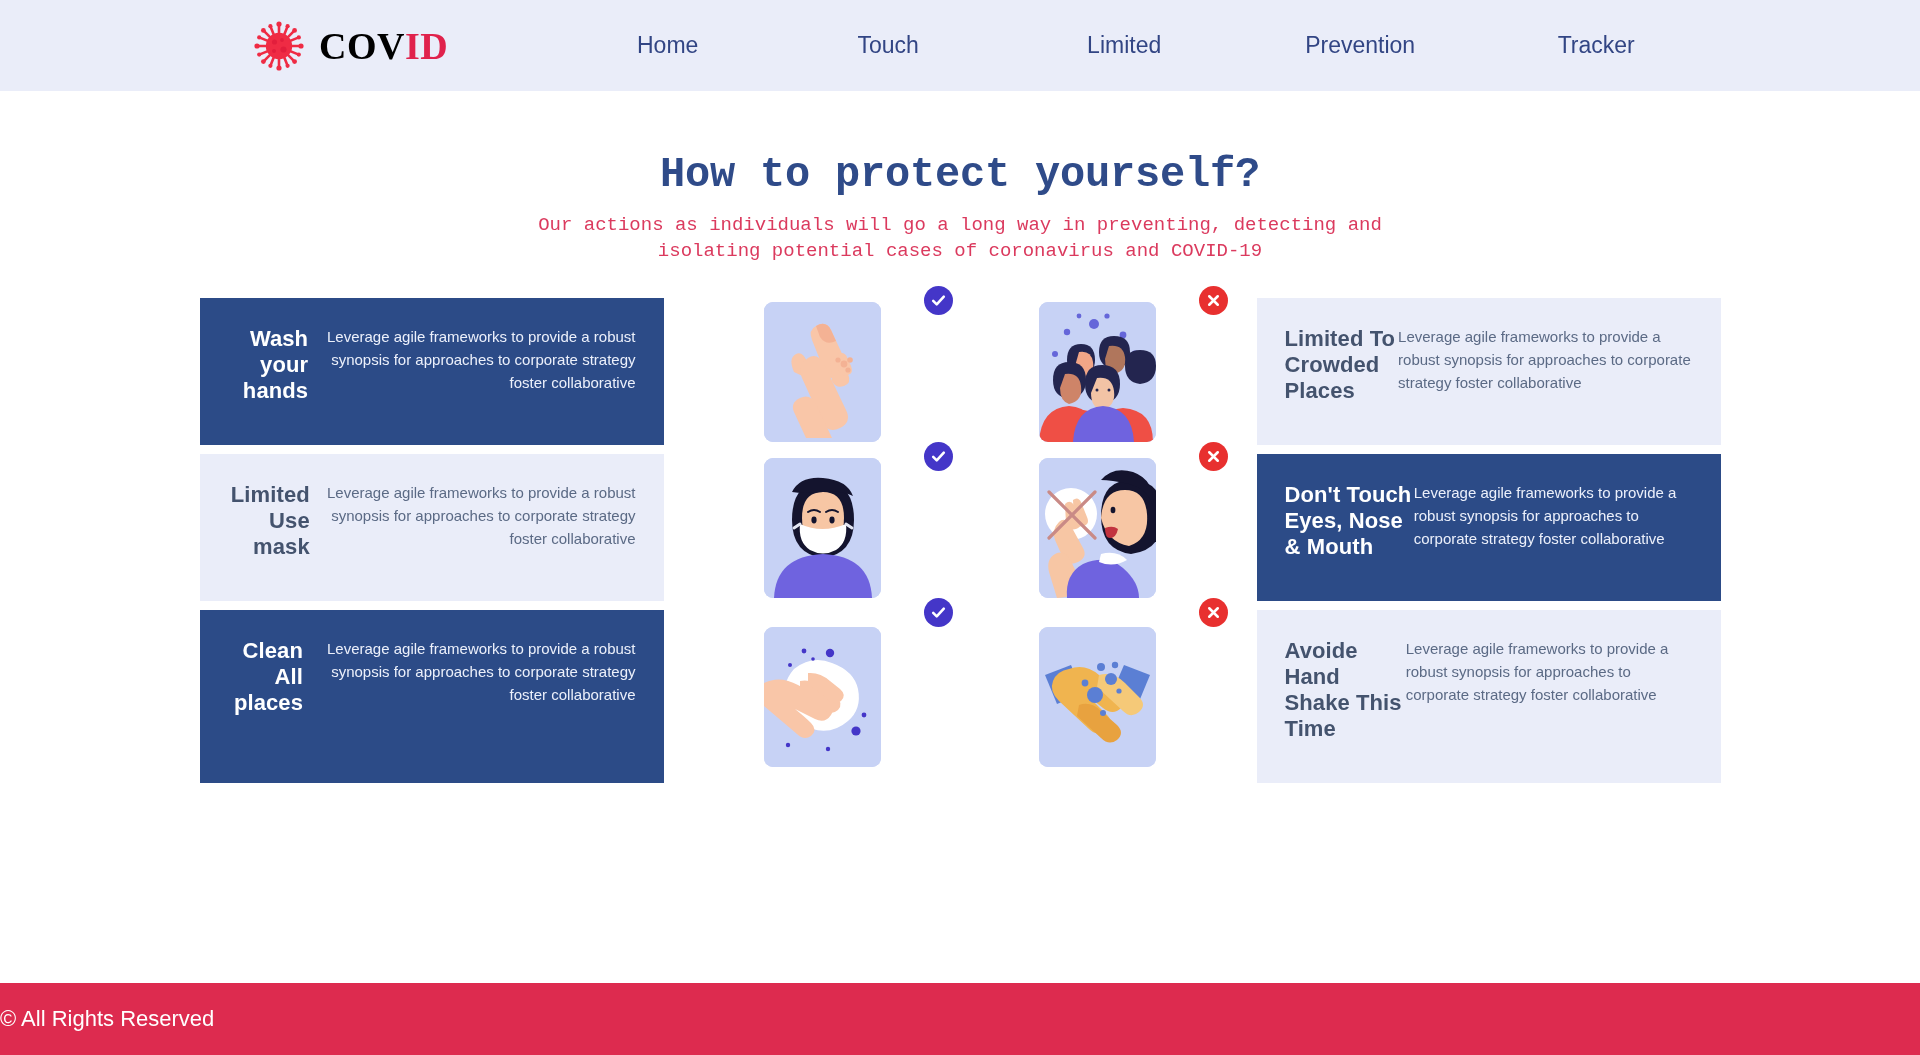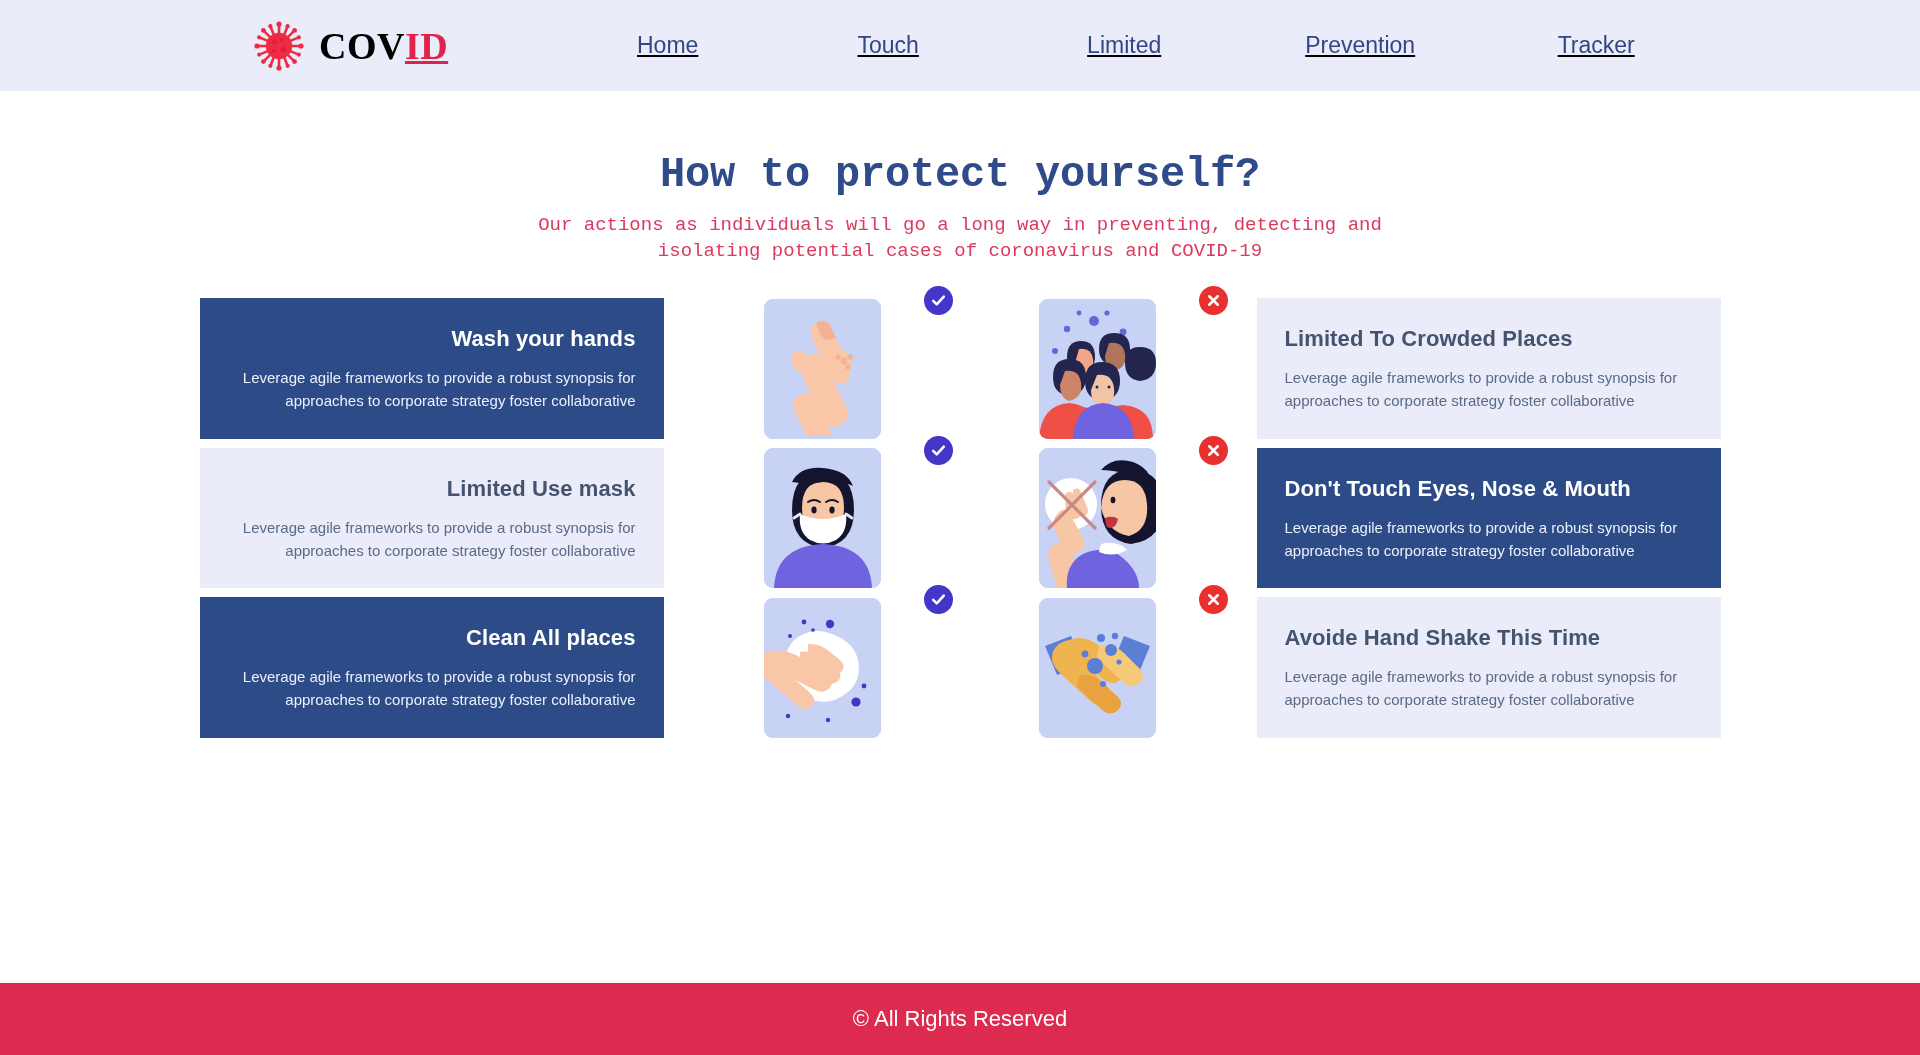--- a/index.html
+++ b/index.html
@@ -23,28 +23,27 @@
   .brand { display: flex; align-items: center; gap: 14px; }
   .virus-icon { width: 52px; height: 52px; display:block; }
   .brand-word {
     font-family: "Liberation Serif", serif;
     font-size: 38px;
     font-weight: 700;
     letter-spacing: .5px;
     line-height: 1;
   }
   .brand-cov { color: #000000; }
-  .brand-id  { color: #e0224c; text-decoration: underline; }
+  .brand-id  { color: #e0224c; }
 
   .nav-links {
     display: flex;
     align-items: flex-end;
     margin-left: 117px;
     gap: 0;
-    text-decoration: underline;
   }
   .nav-link {
     width: 236px;
     text-align: center;
     font-size: 23px;
     color: #324584;
     text-decoration: none;
     cursor: pointer;
     white-space: nowrap;
   }
@@ -73,21 +72,20 @@
     margin-top: 34px;
     display: grid;
     grid-template-columns: 464px 232px 232px 464px;
     justify-content: center;
     column-gap: 43px;
     row-gap: 9px;
   }
   .card {
     padding: 28px 28px 26px 28px;
     display: flex;
-    flex-direction: column;
     justify-content: center;
   }
   .card.dark { background: #2c4b87; }
   .card.light { background: #eaedf9; justify-content: center; }
   .card.left  { text-align: right; }
   .card.right { text-align: left; }
 
   .card-title {
     font-size: 22px;
     font-weight: 700;
@@ -127,21 +125,21 @@
 
   
   .footer {
     position: absolute;
     left: 0; bottom: 0;
     width: 1920px;
     height: 72px;
     background: #dd2b4f;
     display: flex;
     align-items: center;
-    justify-content: center;
+    justify-content: flex-start;
   }
   .footer-text { color: #ffffff; font-size: 22px; }
 </style>
 </head>
 <body>
 
 <div class="page">
 
   <div class="navbar">
     <div class="brand">

